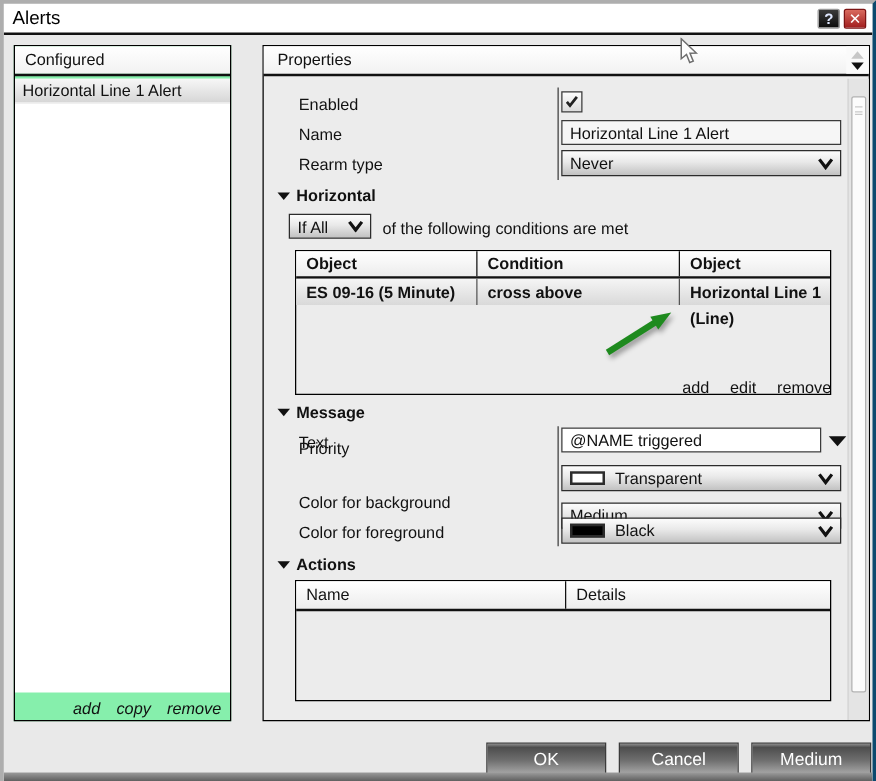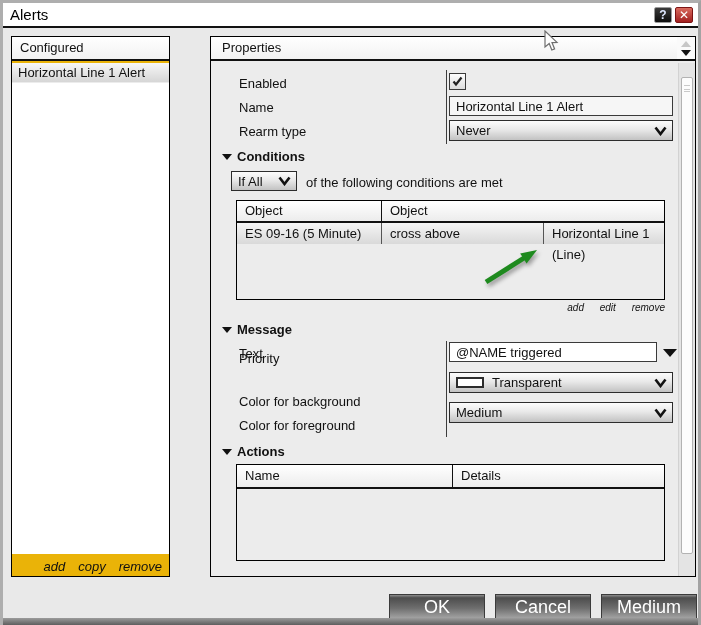--- a/index.html
+++ b/index.html
@@ -1,38 +1,38 @@
 <!DOCTYPE html>
 <html><head>
 <meta charset="utf-8">
 <style>
   * { margin:0; padding:0; box-sizing:border-box; }
   html,body { width:701px; height:625px; }
   body { font-family:"Liberation Sans","DejaVu Sans",sans-serif; font-size:13px; color:#111; }
 
   .dialog { position:relative; width:701px; height:625px; background:#e9e9e9;
-            border-left:3px solid #aeaeae; border-right:3px solid #a3a3a3; border-top:3px solid #aeaeae;
+            border-left:3px solid #aeaeae; border-right:3px solid #0c4a6e; border-top:3px solid #aeaeae;
             overflow:hidden; }
   .bottom-edge { position:absolute; left:0; right:0; bottom:0; height:7px;
                  background:linear-gradient(#9b9b9b,#5e5e5e); }
 
   
   .titlebar { position:absolute; left:0; top:0; right:0; height:25px; background:#ffffff;
               border-bottom:2px solid #111; }
   .title-text { position:absolute; left:7px; top:3px; font-size:15px; color:#000; }
   .tb-btn { position:absolute; top:4px; width:18px; height:16px; border-radius:2px;
             text-align:center; line-height:15px; font-weight:bold; font-size:12px; cursor:default; }
   .btn-help { right:26px; background:linear-gradient(#3a3a3a,#0d0d0d); color:#dfe8ff;
               border:1px solid #9a9a9a; }
   .btn-close { right:5px; background:linear-gradient(#d96a5e,#a21f1f); color:#fff;
                border:1px solid #7c1414; }
 
   
-  .left-panel { position:absolute; left:8px; top:33px; width:159px; height:541px;
-                background:#eab308; border:1px solid #000; }
+  .left-panel { position:absolute; left:8px; top:33px; width:174px; height:541px;
+                background:#86efac; border:1px solid #000; }
   .right-panel { position:absolute; left:207px; top:33px; width:486px; height:541px;
                  background:#ececec; border:1px solid #000; }
   .panel-header { position:absolute; left:0; top:0; right:0; height:24px;
                   background:linear-gradient(#ffffff,#f2f2f2); border-bottom:2px solid #111;
                   line-height:22px; padding-left:8px; }
   .right-panel .panel-header { padding-left:11px; }
 
   
   .cfg-list { position:absolute; left:0; top:26px; right:0; bottom:22px; background:#fff; }
   .cfg-item { height:20px; line-height:20px; padding-left:6px;
@@ -84,30 +84,30 @@
   
   .grid-table { position:absolute; left:25px; width:429px; border:1px solid #000; background:#ececec; }
   .grid-head { display:flex; height:22px; background:linear-gradient(#ffffff,#ececec);
                border-bottom:2px solid #111; }
   .grid-head .cell { line-height:20px; padding-left:8px; border-right:1px solid #111; }
   .grid-head .cell:last-child { border-right:none; }
   .grid-row { display:flex; height:21px; background:linear-gradient(#f5f5f5,#d9d9d9); }
   .grid-row .cell { line-height:21px; padding-left:8px; border-right:1px solid #555; }
   .grid-row .cell:last-child { border-right:none; }
   .tbl-links { position:absolute; left:25px; width:429px; text-align:right;
-               font-style:italic; font-size:10px; }
+               font-size:13px; }
   .tbl-links span { margin-left:13px; cursor:pointer; }
 
   .text-dd-arrow { position:absolute; width:0; height:0;
                    border-left:7px solid transparent; border-right:7px solid transparent;
                    border-top:8px solid #111; }
 
   
   .footer-btn { position:absolute; top:591px; width:96px; height:26px;
-                border:1px solid #3b3b3b; color:#fff; font-size:18px; text-align:center;
+                border:1px solid #3b3b3b; color:#fff; font-size:14px; text-align:center;
                 line-height:24px; cursor:pointer;
                 background:linear-gradient(#8d8d8d 0%,#4d4d4d 12%,#6e6e6e 55%,#a7a7a7 100%); }
   #btn-ok { left:386px; } #btn-cancel { left:492px; } #btn-apply { left:598px; }
 
   .annot-arrow { position:absolute; left:470px; top:240px; pointer-events:none;
                  filter:drop-shadow(2px 3px 2px rgba(0,0,0,0.35)); }
   .mouse-cursor { position:absolute; left:541px; top:27px; pointer-events:none; z-index:50; }
 </style>
 </head>
 <body>
@@ -163,33 +163,34 @@
 
     <span class="fld-label" style="top:87px;">Rearm type</span>
     <div class="dropdown" style="left:238px; top:83px; width:224px;">
       <span>Never</span>
       <svg class="dd-chevron" width="13" height="10" viewBox="0 0 13 10">
         <path d="M1.5 1.5 L6.5 8 L11.5 1.5" stroke="#111" stroke-width="2.6" fill="none"></path>
       </svg>
     </div>
 
     <div class="section-tri" style="top:117px;"></div>
-    <span class="section-title" style="top:112px;">Conditions</span>
+    <span class="section-title" style="top:112px;">Horizontal</span>
 
     <div class="dropdown" style="left:20px; top:134px; width:66px; height:20px;">
       <span>If All</span>
       <svg class="dd-chevron" style="top:4px;" width="13" height="10" viewBox="0 0 13 10">
         <path d="M1.5 1.5 L6.5 8 L11.5 1.5" stroke="#111" stroke-width="2.6" fill="none"></path>
       </svg>
     </div>
     <span style="position:absolute; left:95px; top:138px;">of the following conditions are met</span>
 
-    <div class="grid-table" style="top:163px; height:100px;">
+    <div class="grid-table" style="top:163px; height:116px;font-weight:bold;">
       <div class="grid-head">
         <div class="cell" style="width:145px;">Object</div>
+        <div class="cell" style="width:162px;">Condition</div>
         <div class="cell" style="flex:1;">Object</div>
       </div>
       <div class="grid-row">
         <div class="cell" style="width:145px;">ES 09-16 (5 Minute)</div>
         <div class="cell" style="width:162px;">cross above</div>
         <div class="cell" style="flex:1;">Horizontal Line 1 (Line)</div>
       </div>
     </div>
     <div class="tbl-links" style="top:265px;">
       <span>add</span>
@@ -217,20 +218,27 @@
     <span class="fld-label" style="top:357px;">Color for background</span>
     <div class="dropdown" style="left:238px; top:335px; width:224px;">
       <span class="swatch swatch-transparent"></span>
       <span>Transparent</span>
       <svg class="dd-chevron" width="13" height="10" viewBox="0 0 13 10">
         <path d="M1.5 1.5 L6.5 8 L11.5 1.5" stroke="#111" stroke-width="2.6" fill="none"></path>
       </svg>
     </div>
 
     <span class="fld-label" style="top:381px;">Color for foreground</span>
+    <div class="dropdown" style="left:238px; top:377px; width:224px;">
+      <span class="swatch swatch-black"></span>
+      <span>Black</span>
+      <svg class="dd-chevron" width="13" height="10" viewBox="0 0 13 10">
+        <path d="M1.5 1.5 L6.5 8 L11.5 1.5" stroke="#111" stroke-width="2.6" fill="none"></path>
+      </svg>
+    </div>
 
     <div class="section-tri" style="top:412px;"></div>
     <span class="section-title" style="top:407px;">Actions</span>
 
     <div class="grid-table" style="top:427px; height:97px;">
       <div class="grid-head" style="height:24px;">
         <div class="cell" style="width:216px; line-height:22px;">Name</div>
         <div class="cell" style="flex:1; line-height:22px;">Details</div>
       </div>
     </div>

